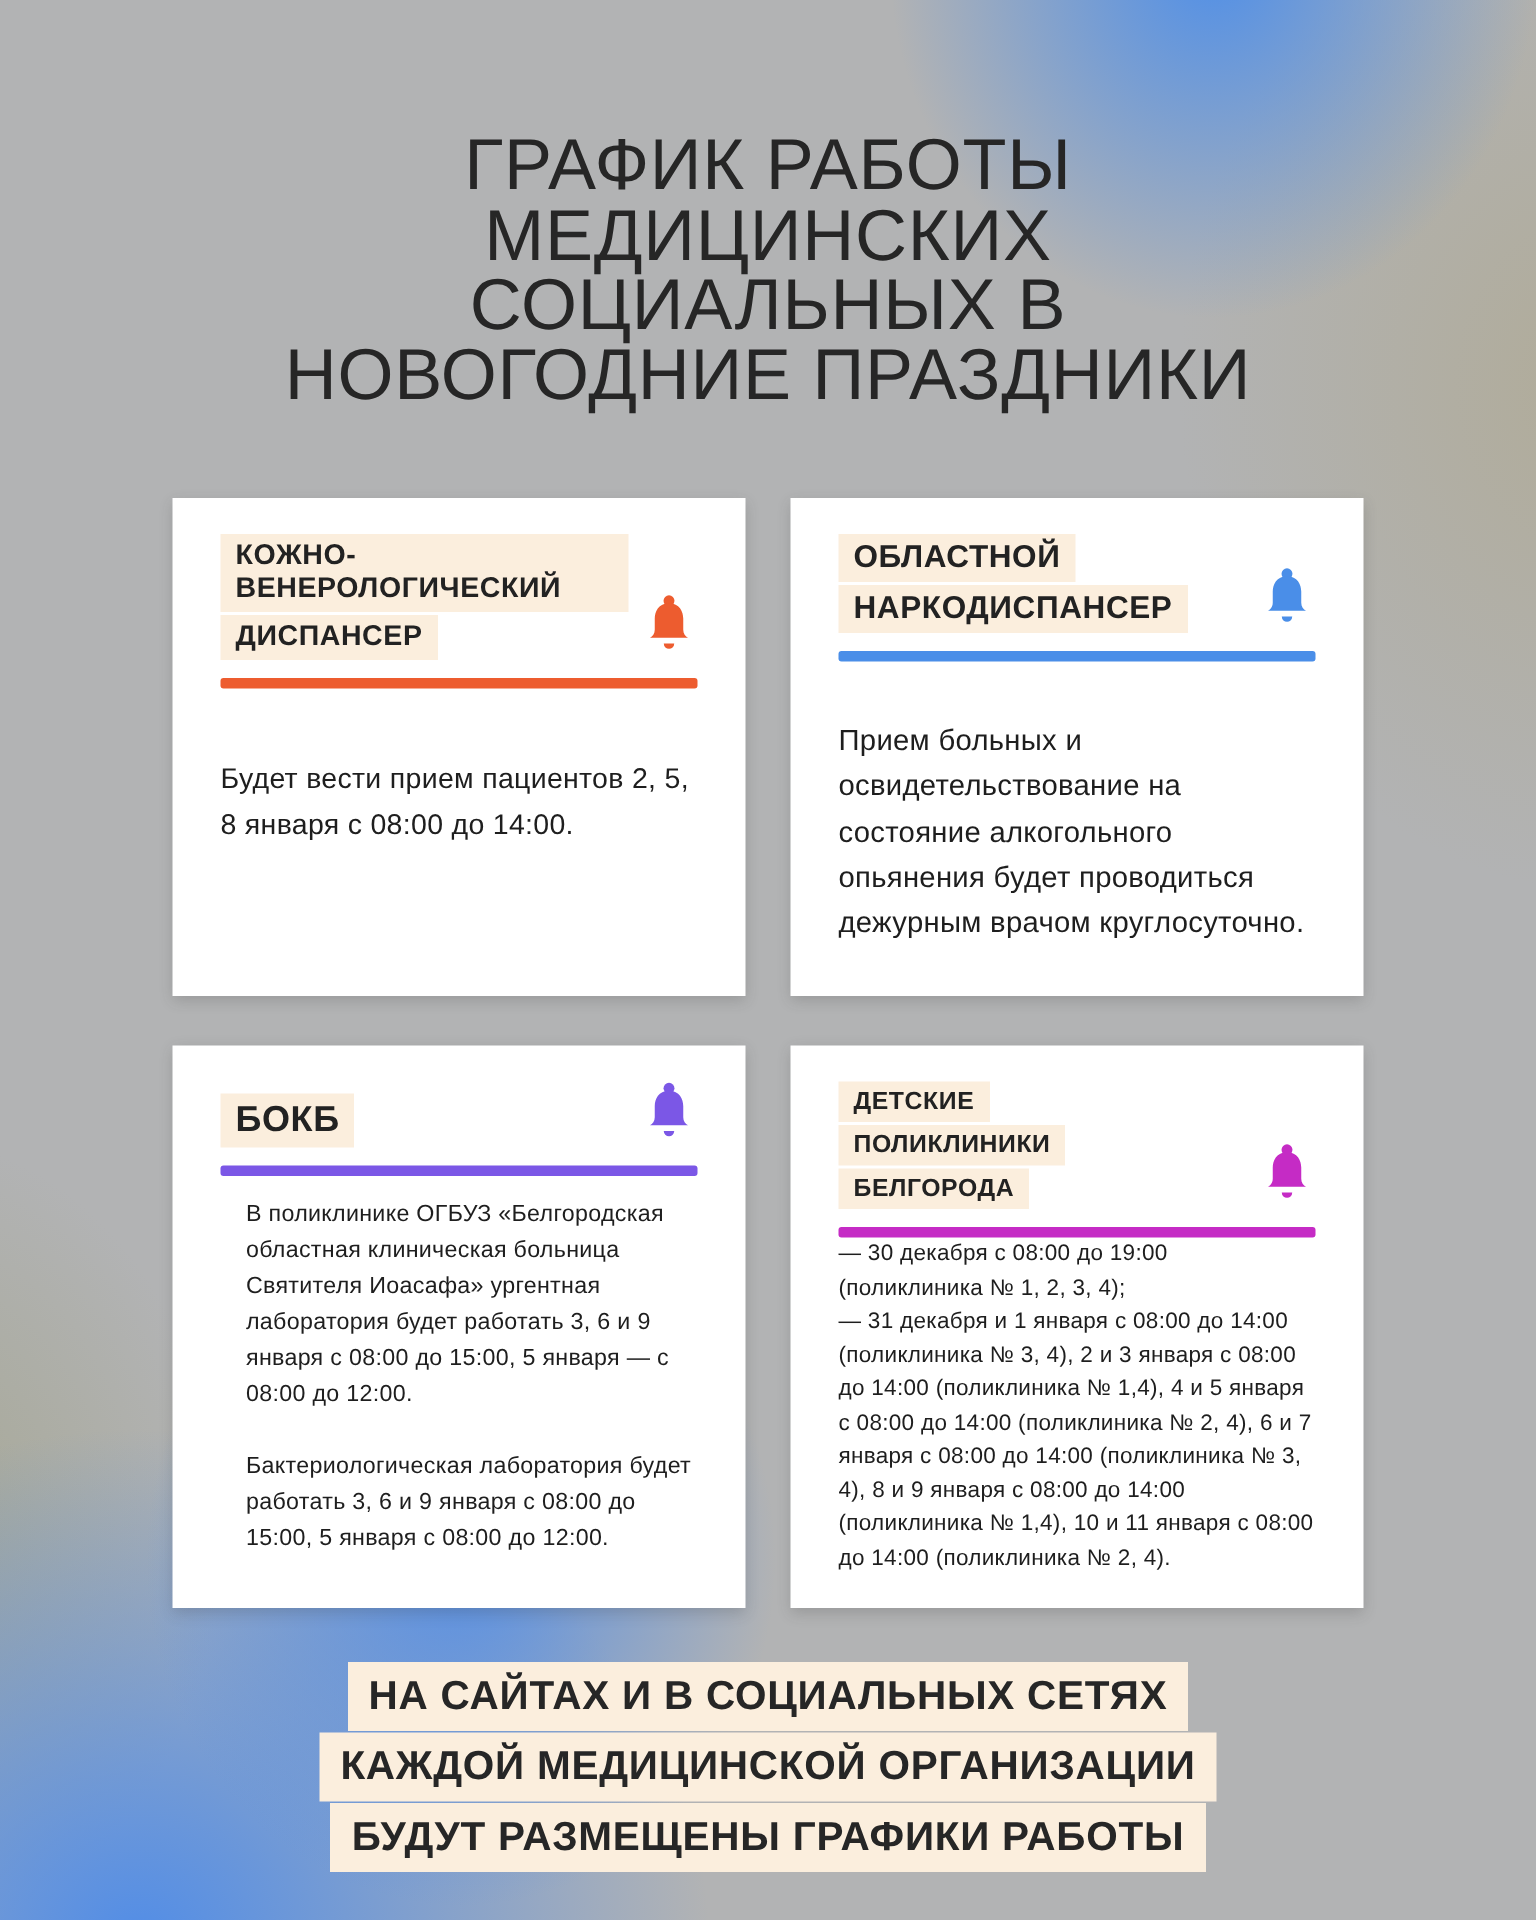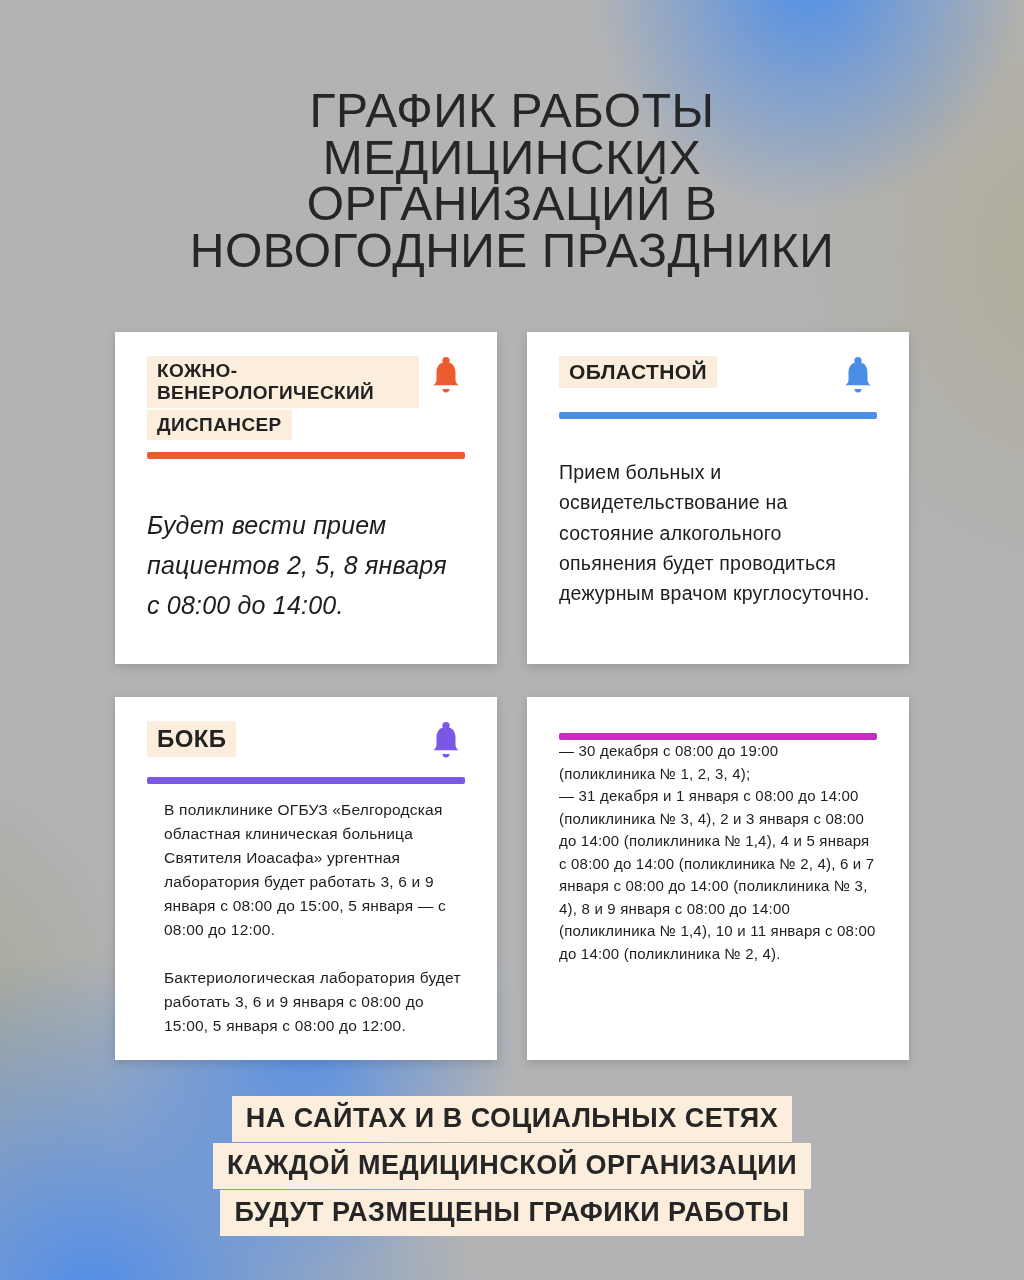--- a/index.html
+++ b/index.html
@@ -21,49 +21,49 @@
   }
   .title span{display:block;}
   .grid{
     width:794px;margin:58px auto 0;
     display:grid;grid-template-columns:382px 382px;gap:33px 30px;
   }
   .card{
     background:#ffffff;min-height:332px;box-sizing:border-box;
     padding:24px 32px 22px;box-shadow:0 3px 9px rgba(60,60,60,.22);
   }
-  .card-head{display:flex;justify-content:space-between;}
+  .card-head{display:flex;justify-content:space-between;align-items:flex-end;}
   .card-title{display:flex;flex-direction:column;align-items:flex-start;gap:2px;
     font-weight:700;letter-spacing:.4px;color:#222;}
   .hl{background:#fbeedd;padding:4px 10px;display:inline-block;}
   .bell{flex:0 0 auto;margin-left:8px;margin-bottom:2px;}
   .bell svg{display:block;}
   .rule{height:7px;border-radius:2px;margin-top:12px;}
   .card-body p{margin:0;letter-spacing:.2px;color:#1e1e1e;}
   .card-body p + p{margin-top:24px;}
   
-  .c1 .card-title{font-size:19px;}   .c1 .card-body{margin-top:46px;}  .c1 .card-body p{font-size:25px;line-height:1.6;font-style:italic;}
+  .c1 .card-title{font-size:19px;}   .c1 .card-body{margin-top:46px;}  .c1 .card-body p{font-size:19px;line-height:1.6;}
   .c2 .card-title{font-size:21px;}   .c2 .card-body{margin-top:38px;}  .c2 .card-body p{font-size:19.5px;line-height:1.55;}
   .c3 .card-title{font-size:24px;}   .c3 .card-body{margin-top:14px;margin-left:17px;}  .c3 .card-body p{font-size:15.5px;line-height:1.55;}
   .c4 .card-title{font-size:16.5px;} .c4 .card-body{}  .c4 .card-body p{font-size:15px;line-height:1.5;}
   .c4 .card-body p + p{margin-top:0;}
   .footer{
     margin-top:36px;text-align:center;
     font-size:27px;font-weight:700;letter-spacing:.5px;line-height:1.4;color:#262626;
   }
   .footer .line{display:block;margin-top:1px;}
   .footer .hl{padding:4px 14px;}
 </style>
 </head>
 <body>
 
 <h1 class="title">
   <span>ГРАФИК РАБОТЫ</span>
   <span>МЕДИЦИНСКИХ</span>
-  <span>ОРГАНИЗАЦИЙ В</span>
+  <span>СОЦИАЛЬНЫХ В</span>
   <span>НОВОГОДНИЕ ПРАЗДНИКИ</span>
 </h1>
 
 <div class="grid">
 
   <section class="card c1">
     <div class="card-head">
       <div class="card-title">
         <span class="hl">КОЖНО-ВЕНЕРОЛОГИЧЕСКИЙ</span>
         <span class="hl">ДИСПАНСЕР</span>
@@ -79,20 +79,21 @@
     <div class="rule" style="background-color: rgb(237, 92, 47);"></div>
     <div class="card-body">
       <p>Будет вести прием пациентов  2, 5, 8 января с 08:00 до 14:00.</p>
     </div>
   </section>
 
   <section class="card c2">
     <div class="card-head">
       <div class="card-title">
         <span class="hl">ОБЛАСТНОЙ</span>
+        <span class="hl">НАРКОДИСПАНСЕР</span>
       </div>
       <span class="bell">
         <svg width="38" height="42" viewBox="0 0 24 26" fill="#4a8ee8">
           <circle cx="12" cy="2.6" r="2.3"></circle>
           <path d="M12 3.6c-4.4 0-6 3.4-6 6.6v4.6c0 1.7-.9 2.8-2 3.4h16c-1.1-.6-2-1.7-2-3.4v-4.6c0-3.2-1.6-6.6-6-6.6z"></path>
           <path d="M9.8 20.6a2.2 2.2 0 0 0 4.4 0z"></path>
         </svg>
       </span>
     </div>
     <div class="rule" style="background-color: rgb(74, 142, 232);"></div>
@@ -115,20 +116,34 @@
       </span>
     </div>
     <div class="rule" style="background-color: rgb(123, 87, 230);"></div>
     <div class="card-body">
       <p>В поликлинике ОГБУЗ «Белгородская областная клиническая больница Святителя Иоасафа» ургентная лаборатория будет работать 3, 6 и 9 января с 08:00 до 15:00, 5 января — с 08:00 до 12:00.</p>
       <p>Бактериологическая лаборатория будет работать 3, 6 и 9 января с 08:00 до 15:00, 5 января с 08:00 до 12:00.</p>
     </div>
   </section>
 
   <section class="card c4">
+    <div class="card-head">
+      <div class="card-title">
+        <span class="hl">ДЕТСКИЕ</span>
+        <span class="hl">ПОЛИКЛИНИКИ</span>
+        <span class="hl">БЕЛГОРОДА</span>
+      </div>
+      <span class="bell">
+        <svg width="38" height="42" viewBox="0 0 24 26" fill="#c52bc5">
+          <circle cx="12" cy="2.6" r="2.3"></circle>
+          <path d="M12 3.6c-4.4 0-6 3.4-6 6.6v4.6c0 1.7-.9 2.8-2 3.4h16c-1.1-.6-2-1.7-2-3.4v-4.6c0-3.2-1.6-6.6-6-6.6z"></path>
+          <path d="M9.8 20.6a2.2 2.2 0 0 0 4.4 0z"></path>
+        </svg>
+      </span>
+    </div>
     <div class="rule" style="background-color: rgb(197, 43, 197);"></div>
     <div class="card-body">
       <p>— 30 декабря с 08:00 до 19:00 (поликлиника № 1, 2, 3, 4);</p>
       <p>— 31 декабря и 1 января с 08:00 до 14:00 (поликлиника № 3, 4), 2 и 3 января с 08:00 до 14:00 (поликлиника № 1,4), 4 и 5 января с 08:00 до 14:00 (поликлиника № 2, 4), 6 и 7 января с 08:00 до 14:00 (поликлиника № 3, 4), 8 и 9 января с 08:00 до 14:00 (поликлиника № 1,4), 10 и 11 января с 08:00 до 14:00 (поликлиника № 2, 4).</p>
     </div>
   </section>
 
 </div>
 
 <footer class="footer">

